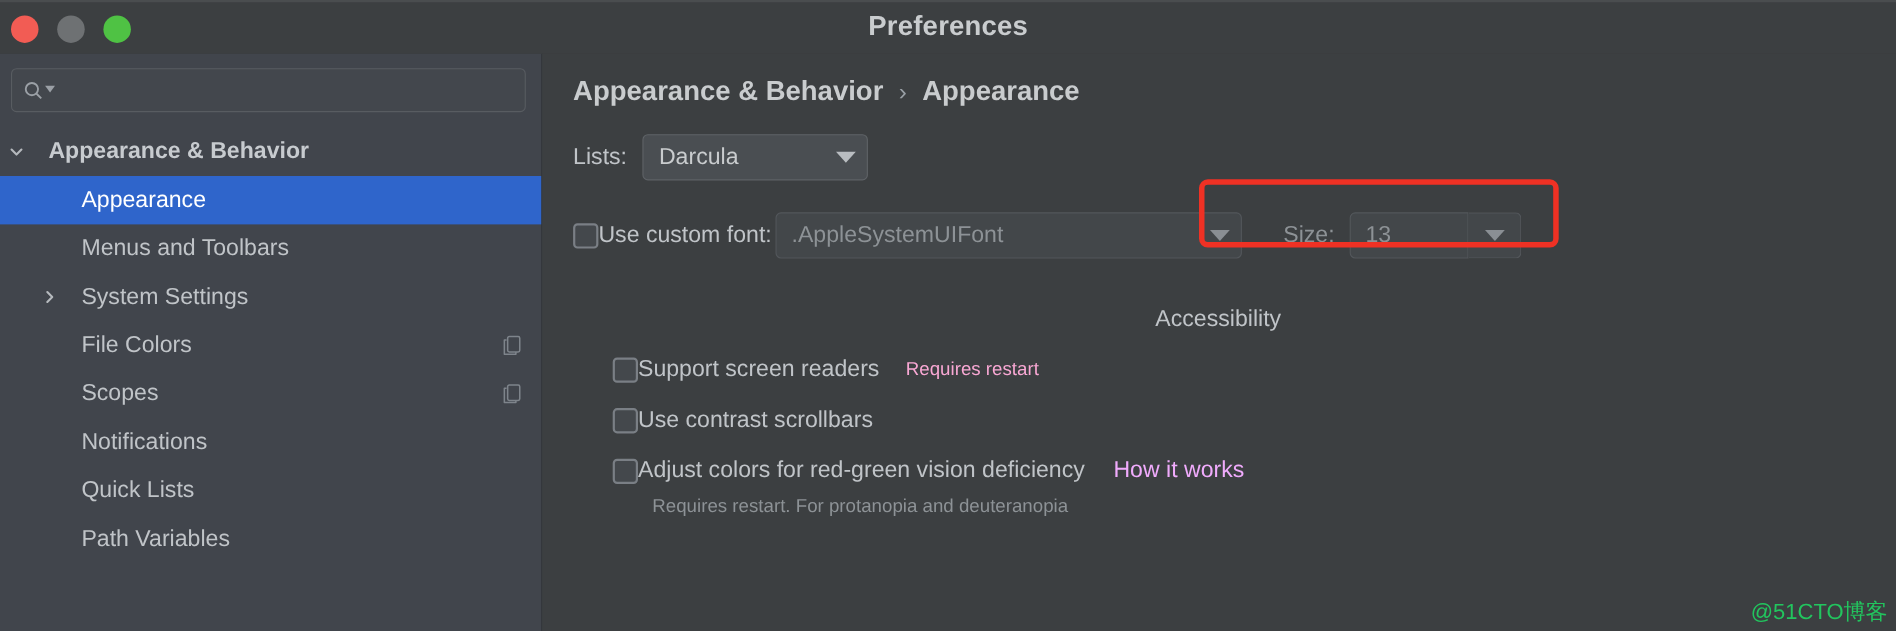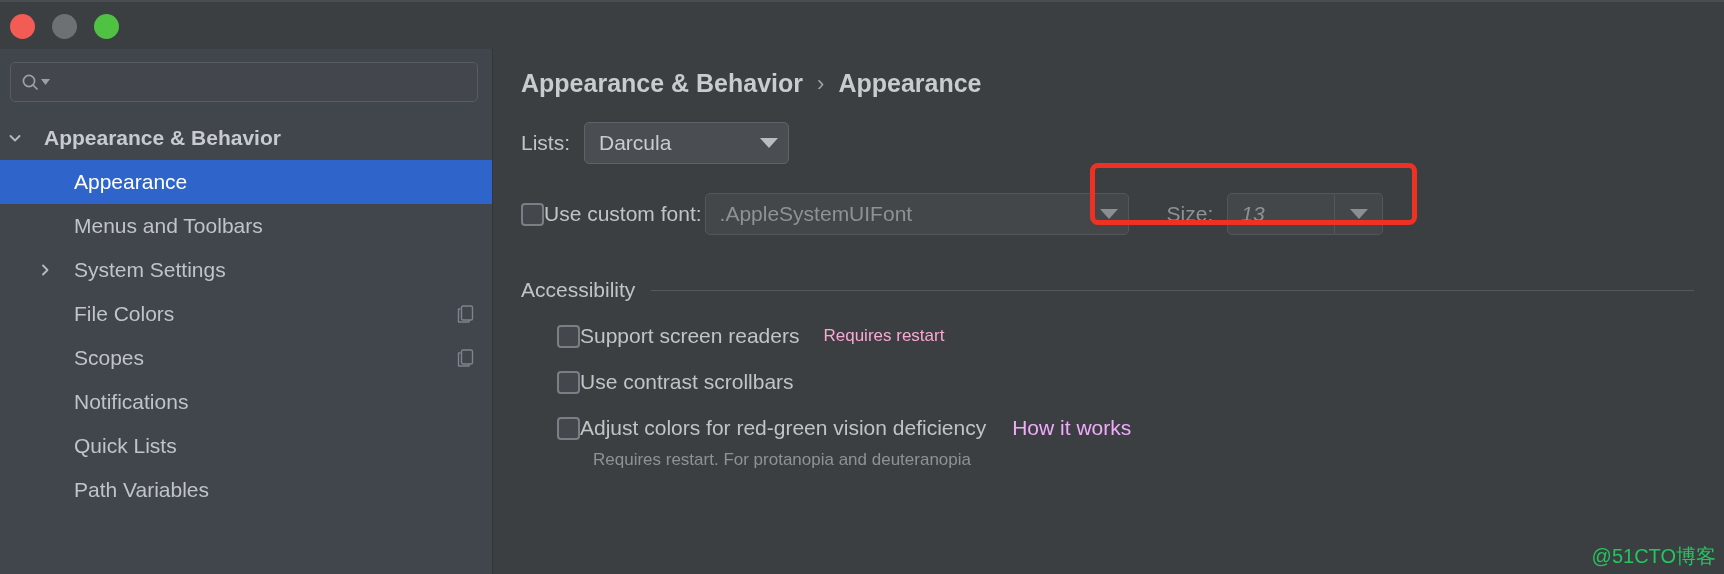--- a/index.html
+++ b/index.html
@@ -255,40 +255,40 @@
     margin-left: 14px;
     background: #43474a;
     border: 1px solid #53575b;
     border-radius: 5px 0 0 5px;
     display: flex;
     align-items: center;
     padding-left: 13px;
     box-sizing: border-box;
     font-size: 21px;
     color: #8d9296;
-    font-style: italic;
   }
   #size-stepper {
     width: 48px;
     height: 42px;
     background: #43474a;
     border: 1px solid #53575b;
     border-left: none;
     border-radius: 0 5px 5px 0;
     display: flex;
     align-items: center;
     justify-content: center;
     box-sizing: border-box;
   }
 
   .section {
     display: flex;
     align-items: center;
     margin-top: 42px;
     padding-right: 30px;
+    flex-direction: column;
   }
   .section-title {
     font-size: 21px;
     color: #c0c4c8;
     white-space: nowrap;
   }
   .section-line {
     flex: 1;
     height: 1px;
     background: #55595d;
@@ -333,20 +333,21 @@
 <body>
 
 <div class="window">
 
   <div class="titlebar">
     <div class="traffic">
       <div class="light close"></div>
       <div class="light min"></div>
       <div class="light zoom"></div>
     </div>
+    <div class="title-text">Preferences</div>
   </div>
 
   <div class="content">
 
     <div class="sidebar">
       <div class="search-wrap">
         <div class="search-box">
           <span class="search-icon">
             <svg width="19" height="19" viewBox="0 0 19 19">
               <circle cx="8" cy="8" r="5.6" fill="none" stroke="#9ba0a6" stroke-width="1.7"></circle>

